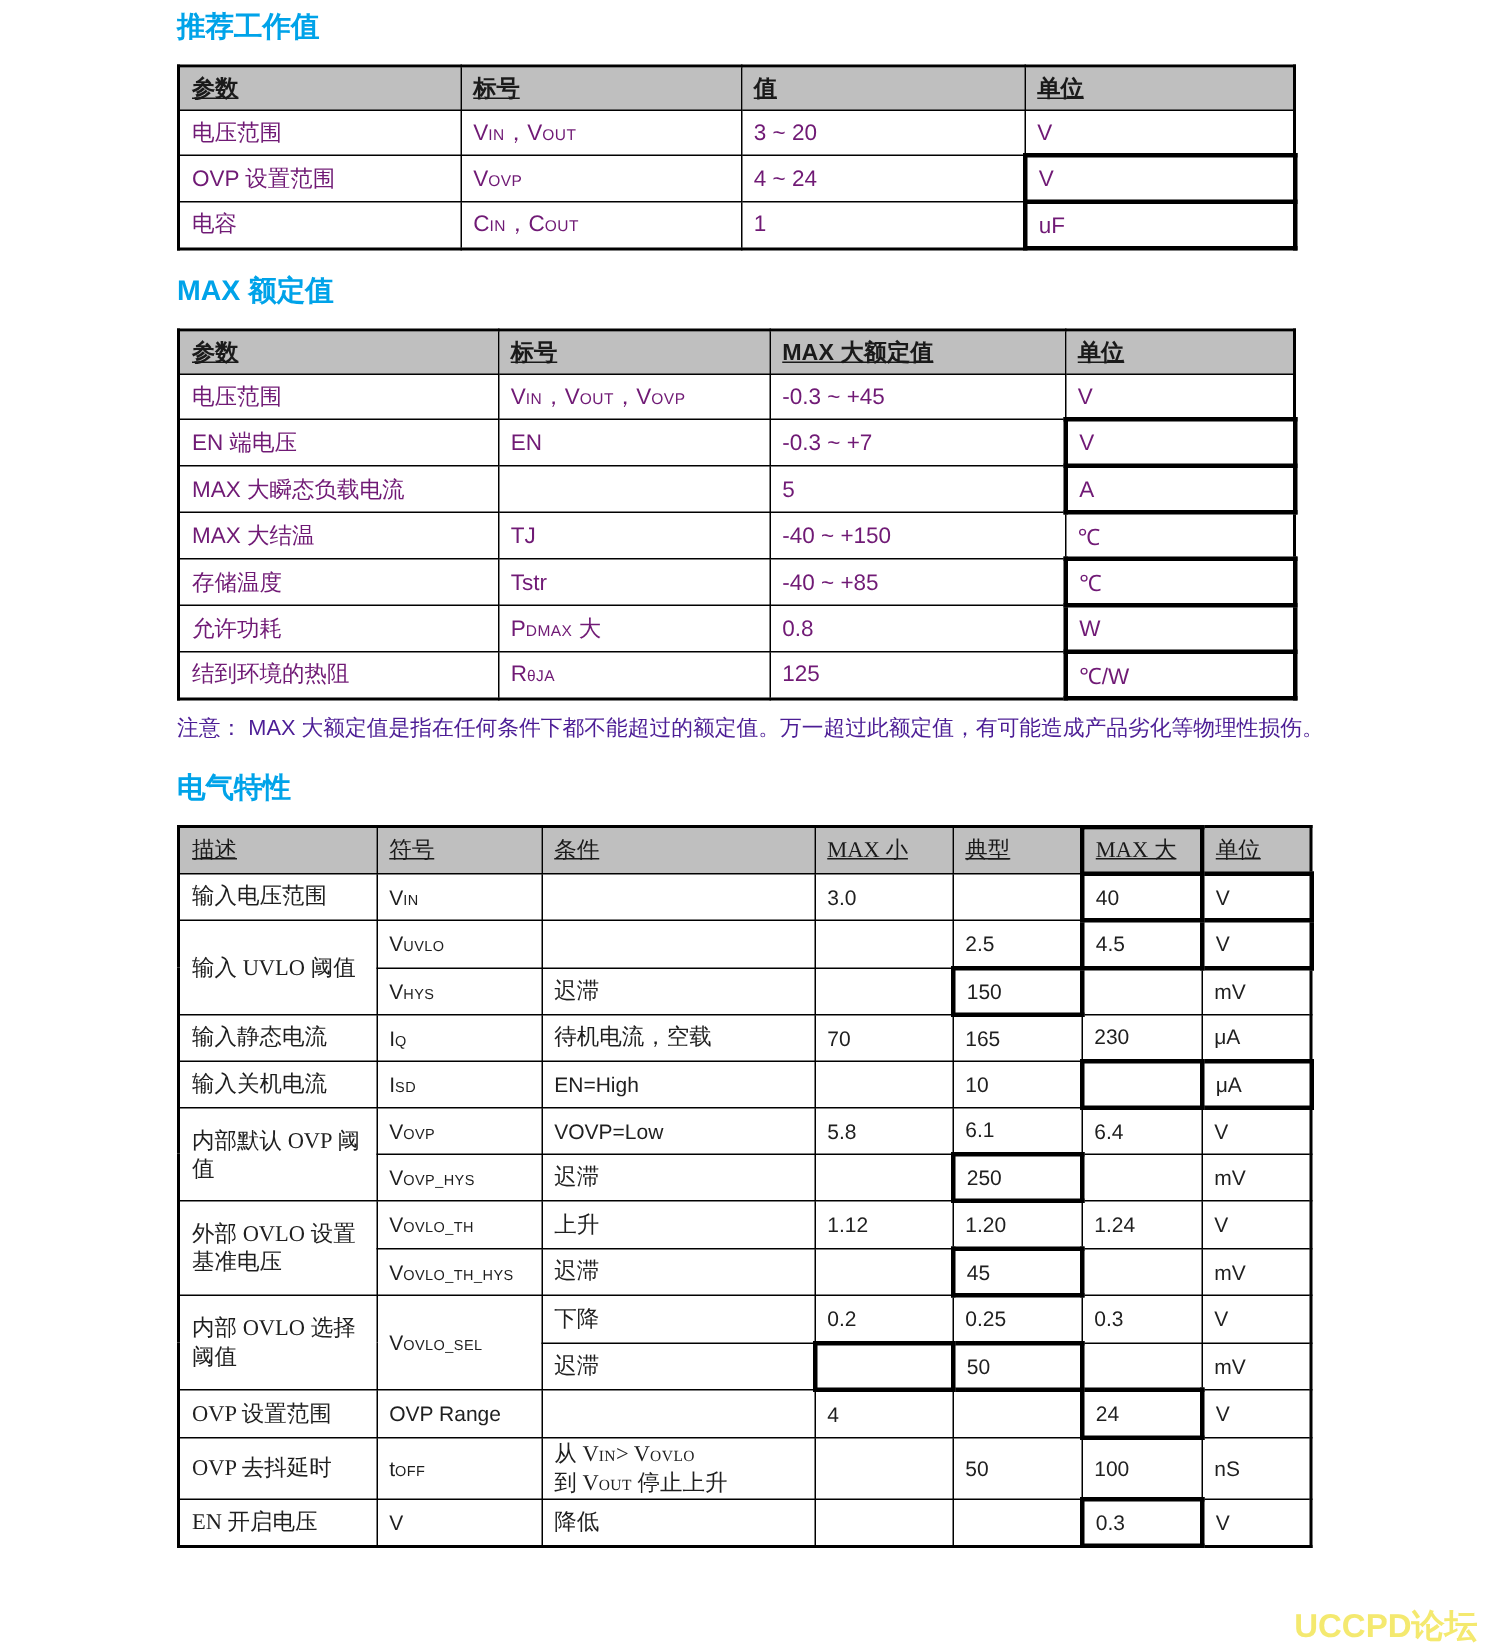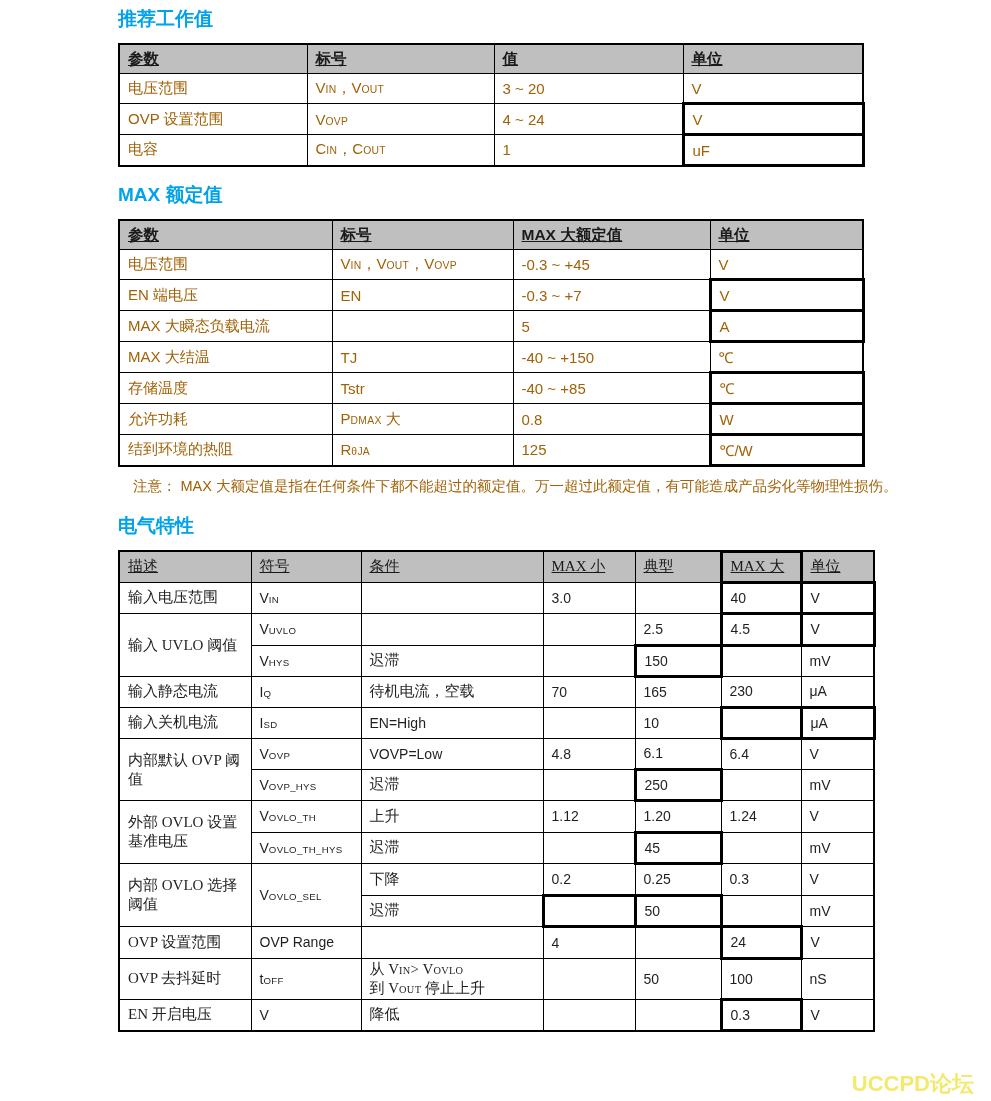--- a/index.html
+++ b/index.html
@@ -6,30 +6,30 @@
   .page{position:relative;width:991px;height:1101px;background:#fff;overflow:hidden;
         font-family:"Liberation Sans",sans-serif;color:#333;border-radius:20px;}
   .content{padding:8px 0 0 118px;}
   h2.heading{font-size:19px;line-height:22px;font-weight:bold;color:#00A3E9;
              margin:0 0 13px 0;font-family:"Liberation Sans",sans-serif;}
   section{margin-bottom:17px;}
   table.tbl{border-collapse:collapse;table-layout:fixed;border:2px solid #000;background:#fff;}
   .tbl th,.tbl td{border:1px solid #000;padding:1px 8px;height:26px;vertical-align:middle;
                   text-align:left;overflow:hidden;white-space:normal;}
   .tbl thead th{background:#BFBFBF;font-weight:bold;font-size:15.5px;color:#1a1a1a;text-decoration:underline;}
-  .t-sans td{font-size:15px;color:#a16207;}
+  .t-sans td{font-size:15px;color:#701a75;}
   
   #tbl-2 thead th{font-weight:normal;font-size:15px;}
   #tbl-2 td{height:26.5px;color:#1f1f1f;}
   #tbl-2 td.cn, #tbl-2 th.cn{font-family:"Liberation Serif","DejaVu Serif",serif;font-size:15px;}
   #tbl-2 td.lat{font-family:"Liberation Sans",sans-serif;font-size:14px;}
   .x{border-width:3px !important;}
   .sc{font-size:69%;letter-spacing:.3px;}
-  .note{font-size:14.5px;line-height:21.5px;color:#a16207;width:768px;margin:9px 0 0 15px;}
-  .watermark{position:absolute;right:17px;bottom:2px;font-size:22px;font-weight:bold;
+  .note{font-size:14.5px;line-height:21.5px;color:#4c1d95;width:768px;margin:9px 0 0 0;}
+  .watermark{position:absolute;right:6px;bottom:2px;font-size:22px;font-weight:bold;
              color:#F4E96F;font-family:"Liberation Sans",sans-serif;}
 </style>
 </head>
 <body>
 
 <div class="page">
   <div class="content">
 
     <section>
       <h2 class="heading">推荐工作值</h2>
@@ -201,21 +201,21 @@
               <td class="lat">EN=High</td>
               <td class="lat"></td>
               <td class="lat">10</td>
               <td class="lat x"></td>
               <td class="lat x">μA</td>
             </tr>
             <tr>
               <td class="cn" rowspan="2">内部默认 OVP 阈值</td>
               <td class="lat">V<span class="sc">OVP</span></td>
               <td class="lat">VOVP=Low</td>
-              <td class="lat">4.8</td>
+              <td class="lat">5.8</td>
               <td class="lat">6.1</td>
               <td class="lat">6.4</td>
               <td class="lat">V</td>
             </tr>
             <tr>
               <td class="lat">V<span class="sc">OVP_HYS</span></td>
               <td class="cn">迟滞</td>
               <td class="lat"></td>
               <td class="lat x">250</td>
               <td class="lat"></td>

